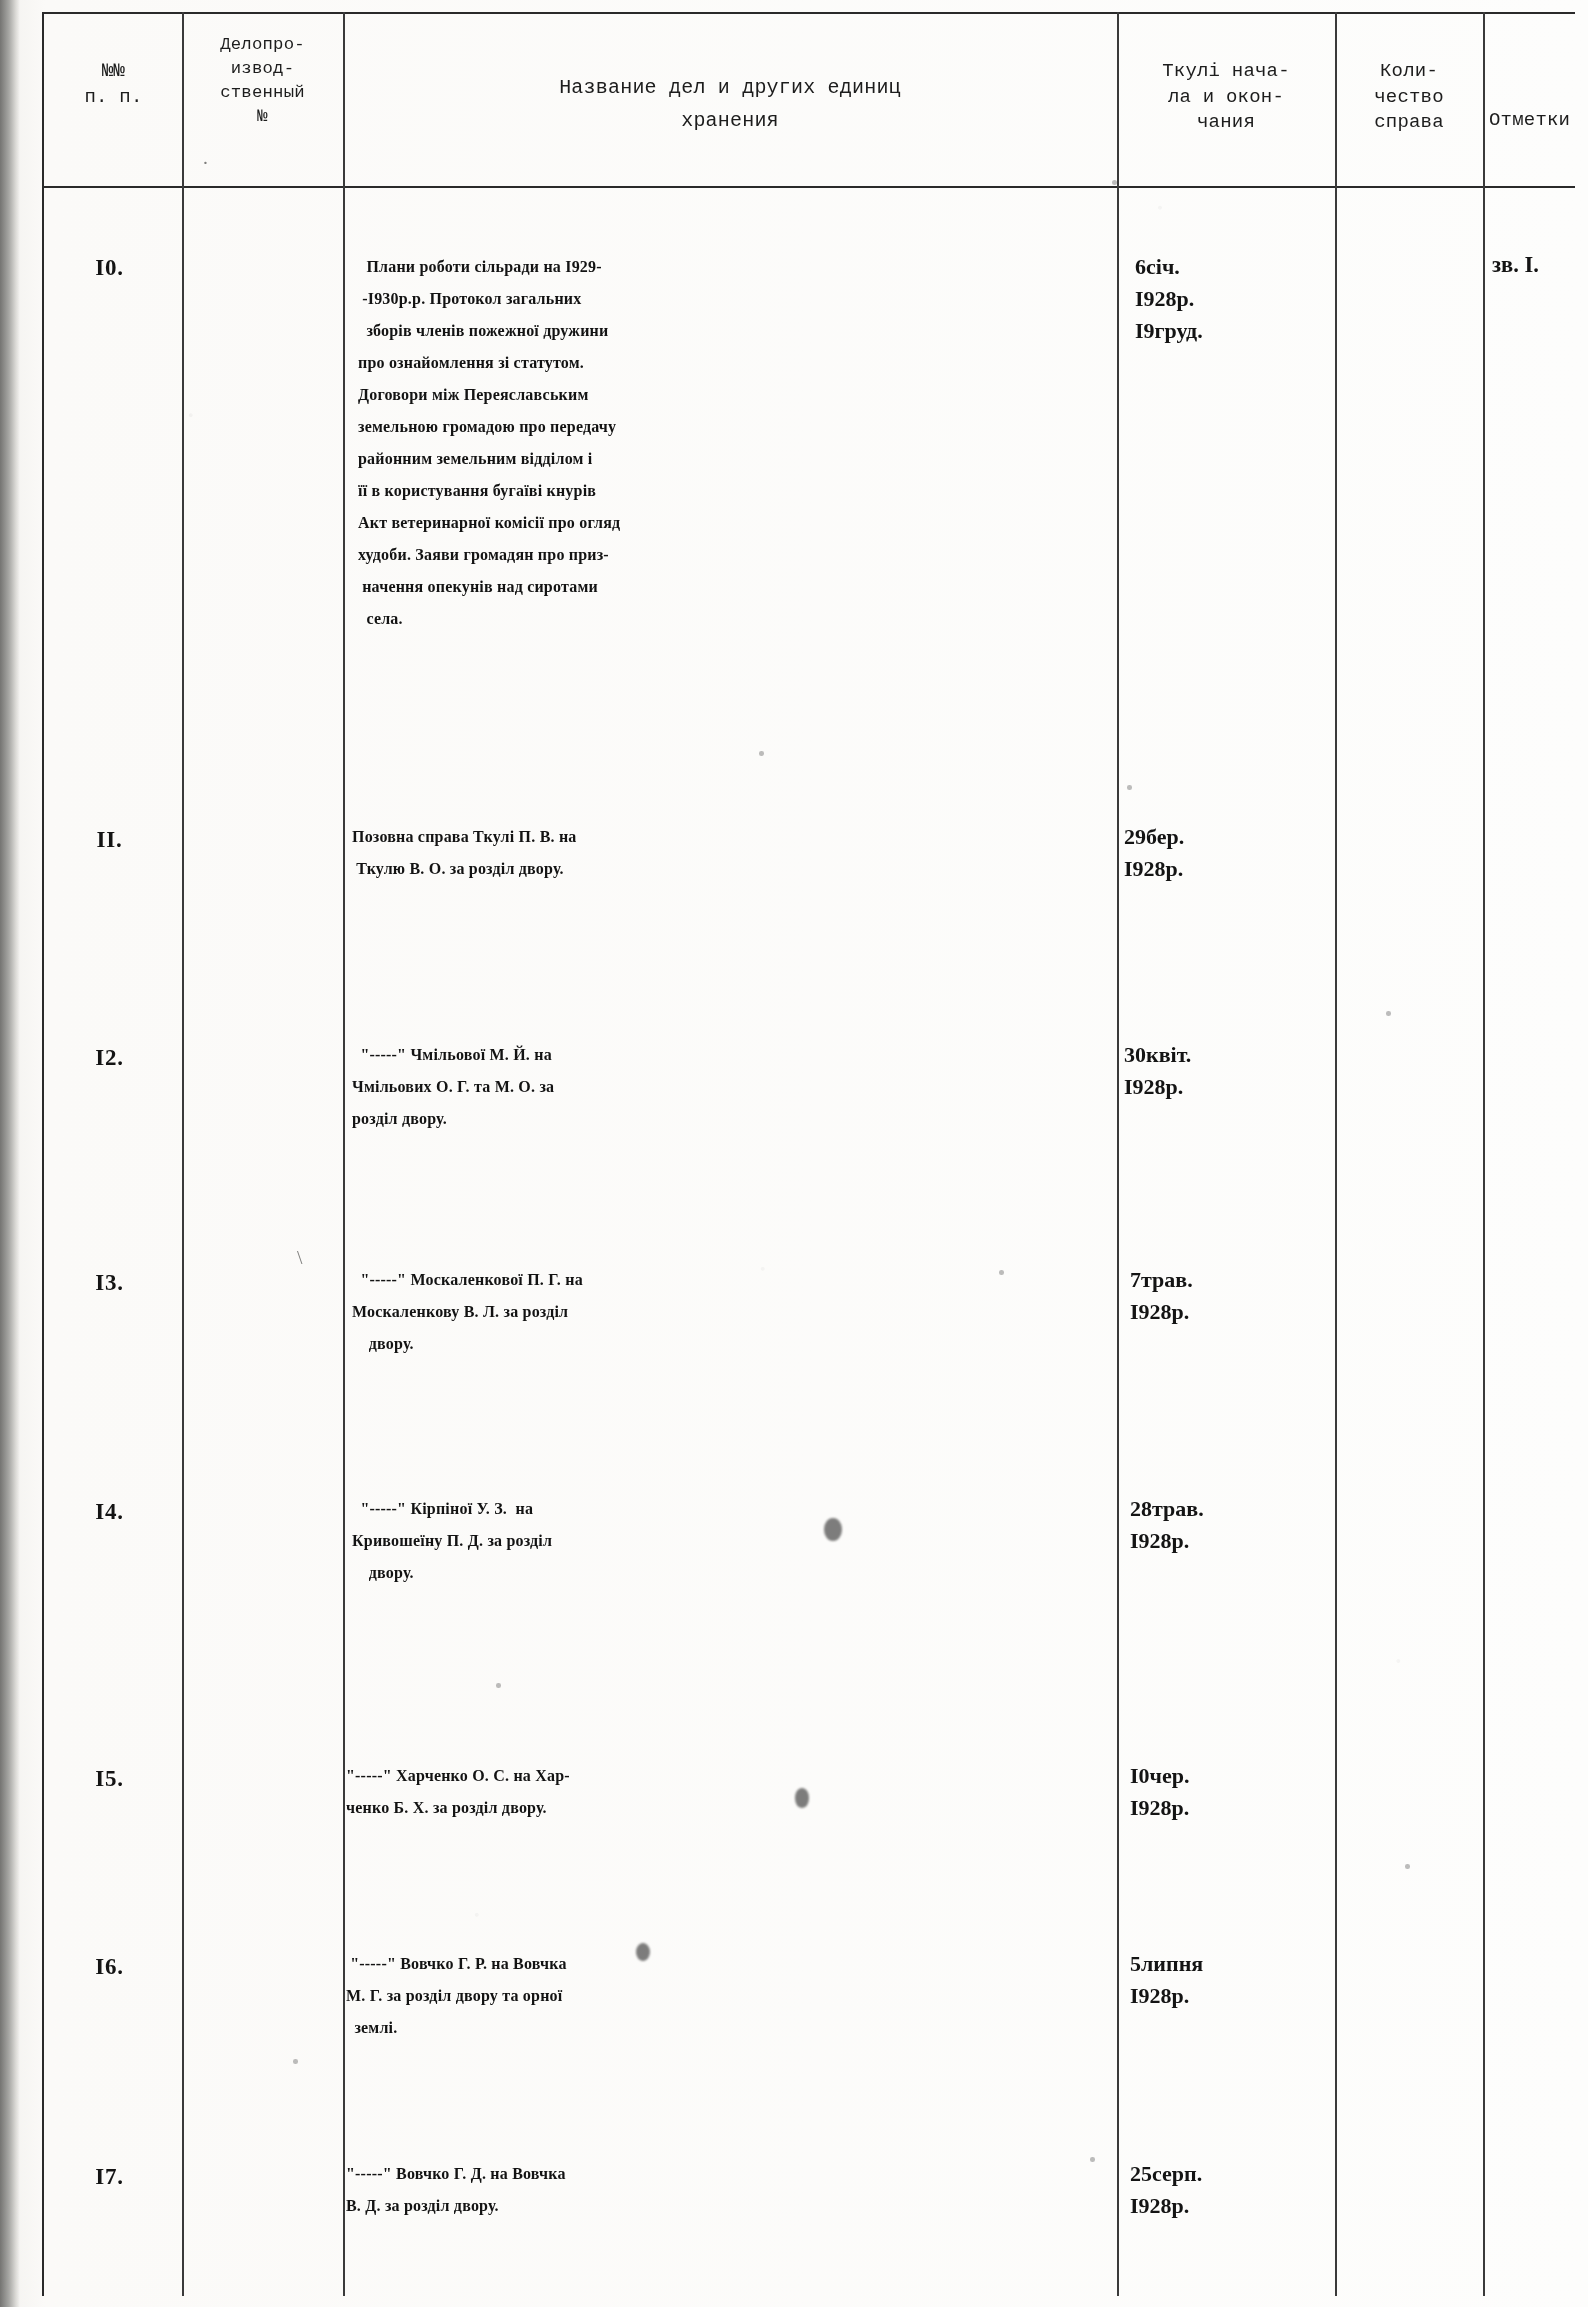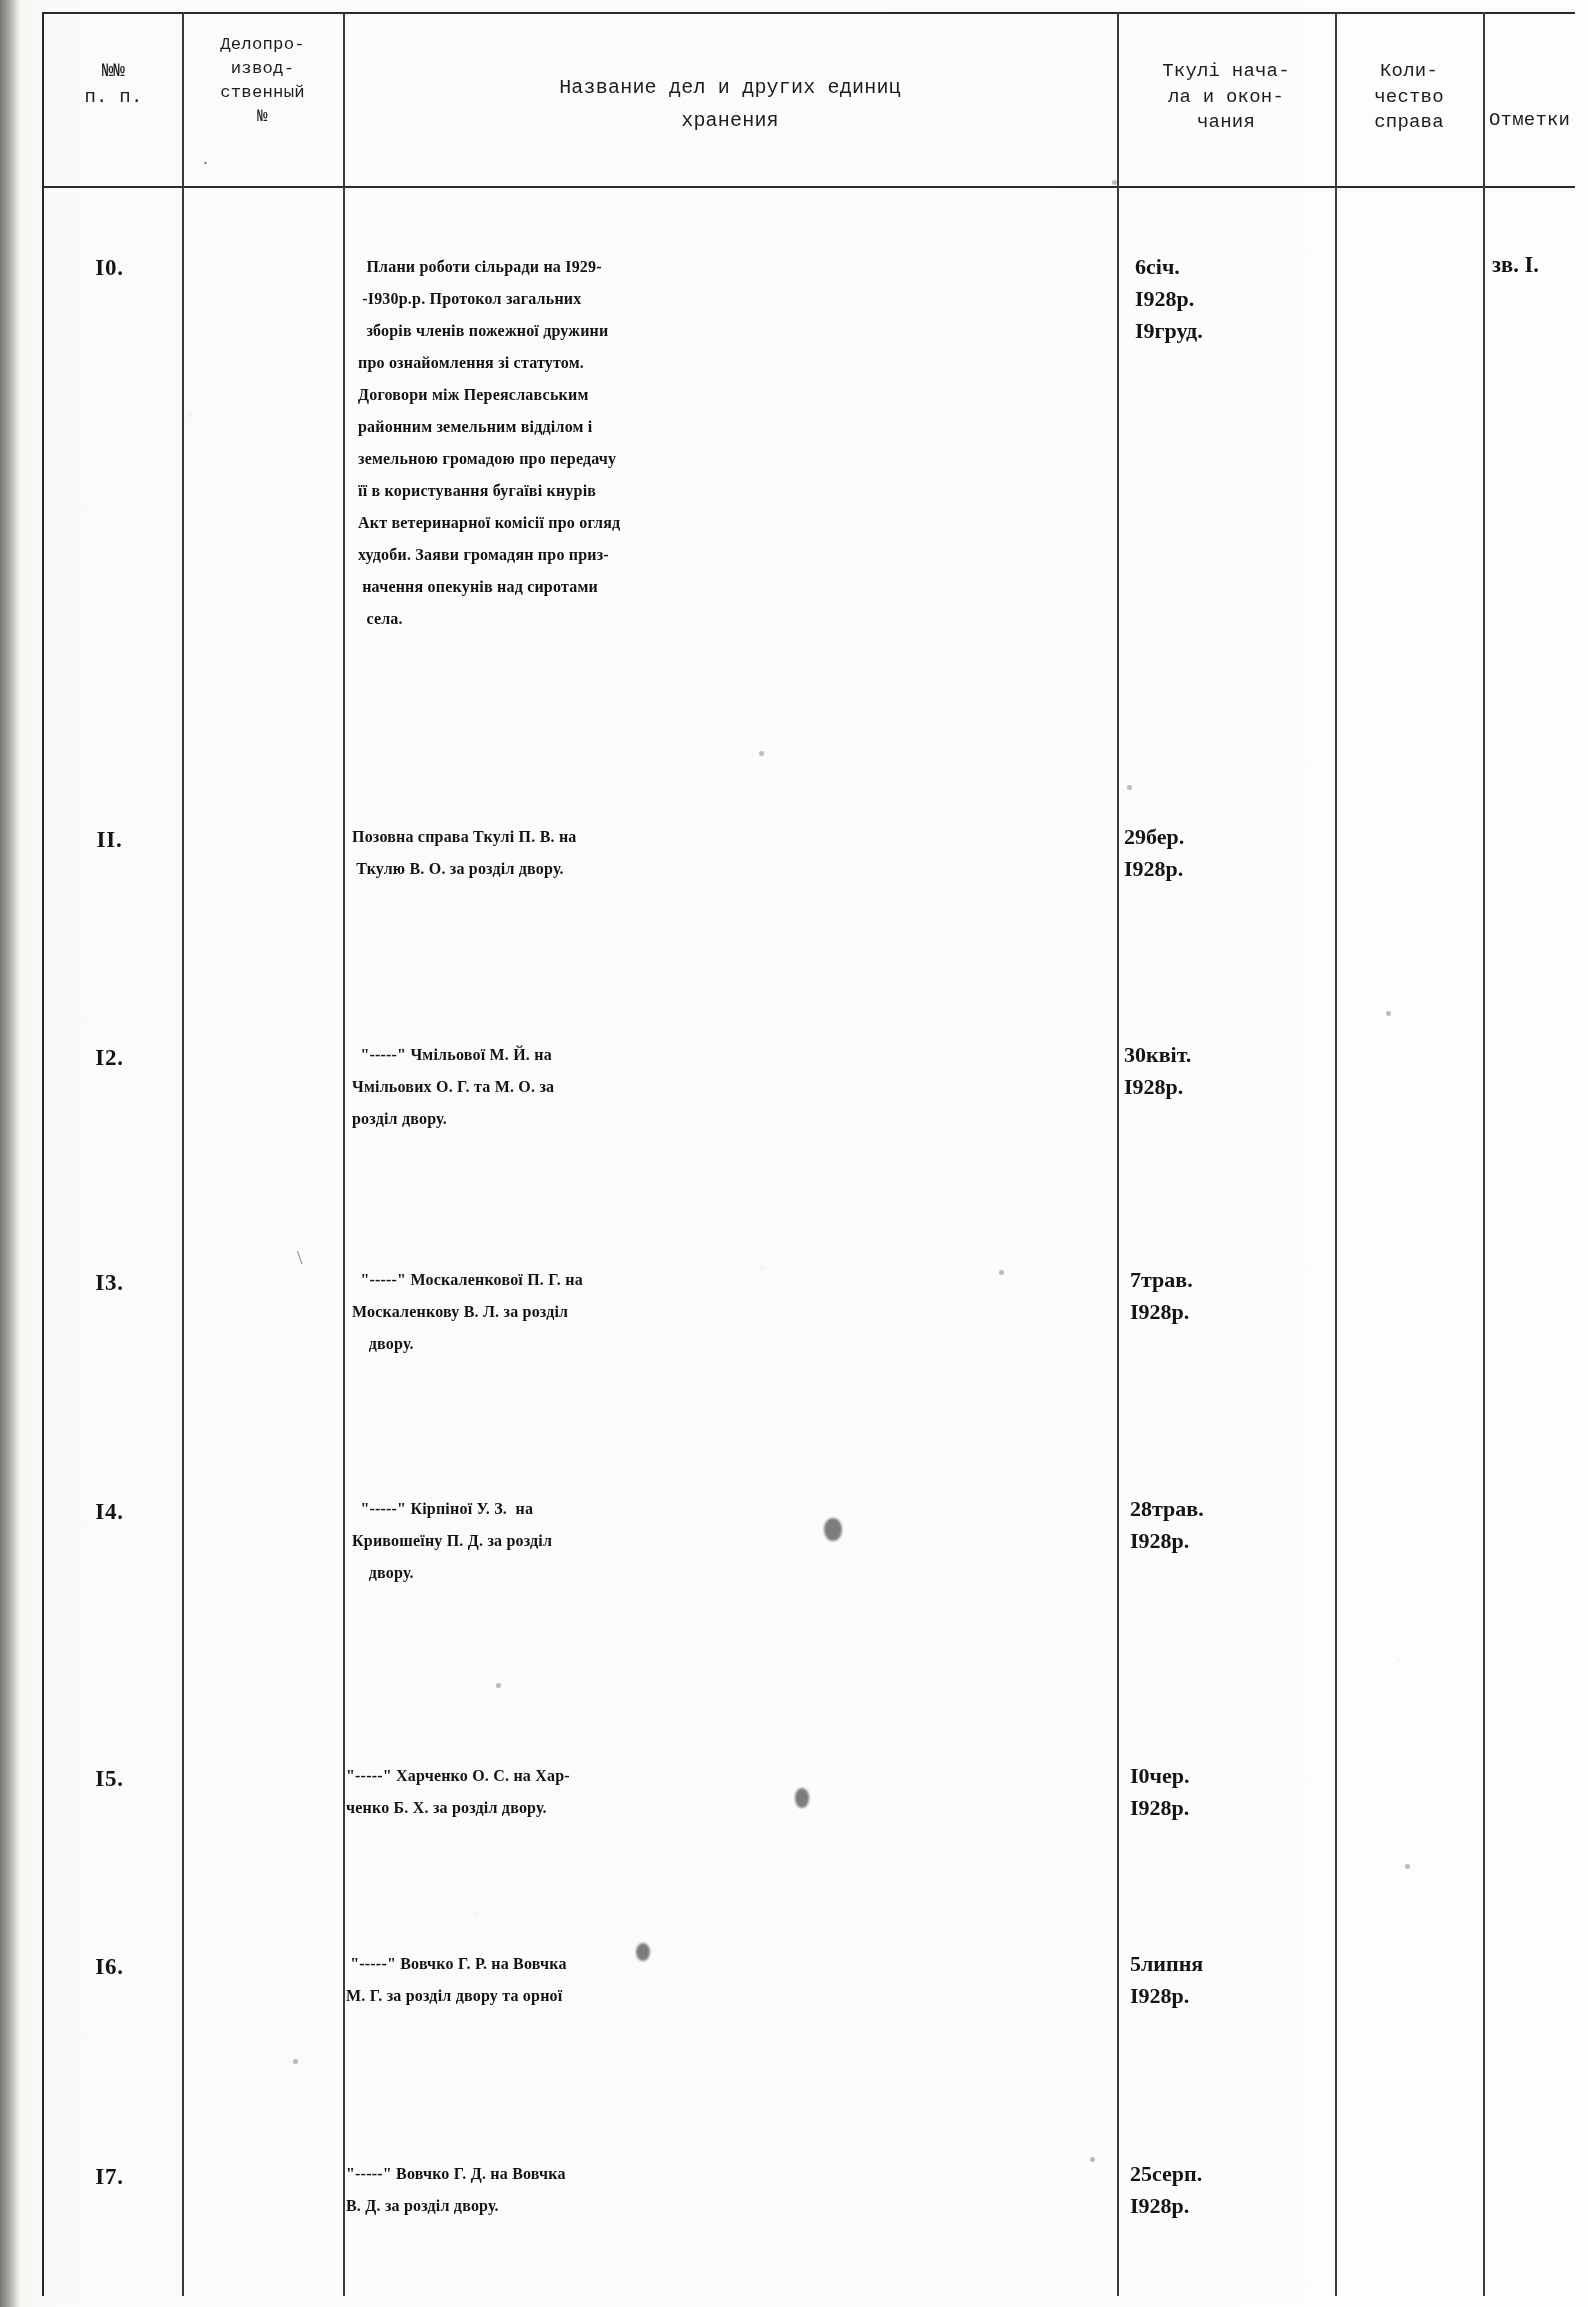--- a/index.html
+++ b/index.html
@@ -213,22 +213,22 @@
     <div class="rows">
 
       <div class="row" style="top:45px; height:556px;">
         <div class="cell-num" style="top:21px;">I0.</div>
         <div class="cell-title" style="top:16.5px; left:316px; width:759px;">
           <span class="ln">  Плани роботи сільради на I929-</span>
           <span class="ln"> -I930р.р. Протокол загальних</span>
           <span class="ln">  зборів членів пожежної дружини</span>
           <span class="ln">про ознайомлення зі статутом.</span>
           <span class="ln">Договори між Переяславським</span>
+          <span class="ln">земельною громадою про передачу</span>
           <span class="ln">районним земельним відділом і</span>
-          <span class="ln">земельною громадою про передачу</span>
           <span class="ln">її в користування бугаїві кнурів</span>
           <span class="ln">Акт ветеринарної комісії про огляд</span>
           <span class="ln">худоби. Заяви громадян про приз-</span>
           <span class="ln"> начення опекунів над сиротами</span>
           <span class="ln">  села.</span>
         </div>
         <div class="cell-date" style="top:16.5px;">
           <span class="ln">6січ.</span>
           <span class="ln">I928р.</span>
           <span class="ln">I9груд.</span>
@@ -310,20 +310,21 @@
         <div class="cell-sheets" style="top:7.5px;"></div>
         <div class="cell-notes" style="top:7.5px;"></div>
         <div class="smudge" style="left:753px; top:36px; width:13.5px; height:19.5px;"></div>
       </div>
 
       <div class="row" style="top:1751px; height:165px;">
         <div class="cell-num" style="top:13.5px;">I6.</div>
         <div class="cell-title" style="top:7.5px; left:304px;">
           <span class="ln"> "-----" Вовчко Г. Р. на Вовчка</span>
           <span class="ln">М. Г. за розділ двору та орної</span>
+          <span class="ln">  землі.</span>
         </div>
         <div class="cell-date" style="top:7.5px; left:1088px;">
           <span class="ln">5липня</span>
           <span class="ln">I928р.</span>
         </div>
         <div class="cell-sheets" style="top:7.5px;"></div>
         <div class="cell-notes" style="top:7.5px;"></div>
         <div class="smudge" style="left:594px; top:3px; width:13.5px; height:18px;"></div>
       </div>
 

